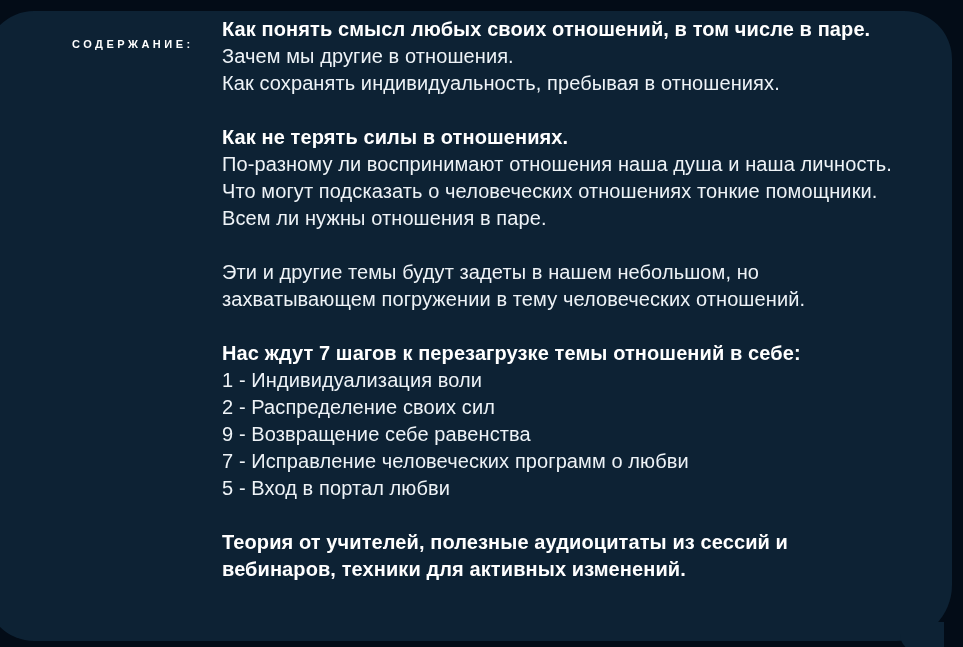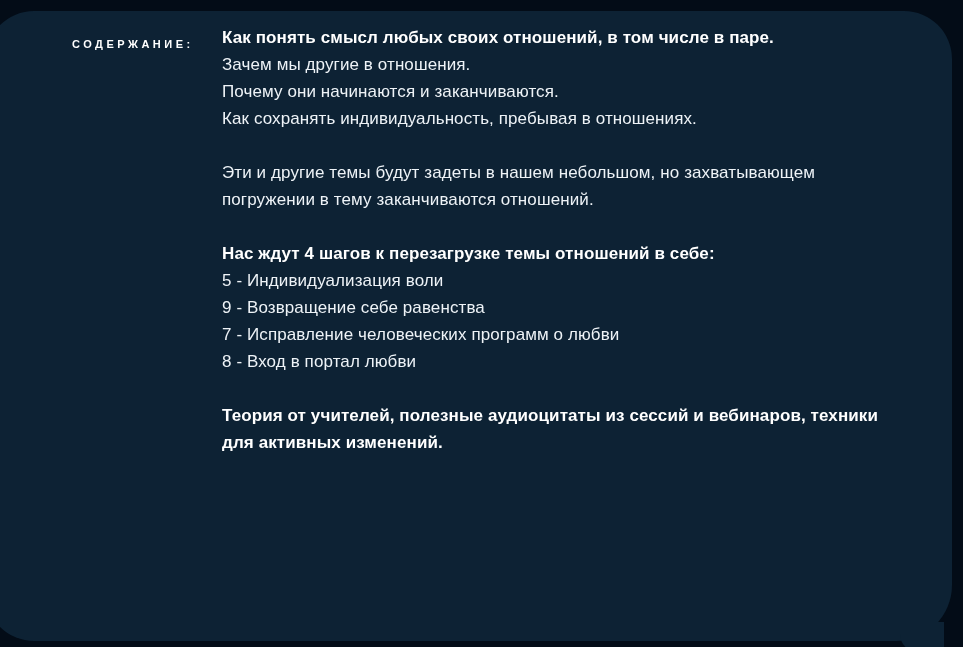--- a/index.html
+++ b/index.html
@@ -35,23 +35,23 @@
     position:absolute;
     left:72px;top:38px;
     font-size:11px;
     font-weight:700;
     letter-spacing:3.5px;
     color:var(--text-bold);
     white-space:nowrap;
   }
   .toc-content{
     position:absolute;
-    left:222px;top:24px;
+    left:222px;top:16px;
     width:680px;
-    font-size:17px;
+    font-size:20px;
     line-height:27px;
     font-weight:400;
     color:var(--text-regular);
     letter-spacing:0.1px;
   }
   .section{margin-bottom:27px;}
   .section:last-child{margin-bottom:12px;}
   .line{color:var(--text-regular);}
   .line.bold{font-weight:700;color:var(--text-bold);}
 </style>
@@ -60,29 +60,35 @@
 
 <div class="card"></div>
 <div class="card-tail"></div>
 
 <div class="toc-label">СОДЕРЖАНИЕ:</div>
 
 <div class="toc-content" id="toc-content">
     <div class="section">
       <div class="line bold">Как понять смысл любых своих отношений, в том числе в паре.</div>
       <div class="line">Зачем мы другие в отношения.</div>
-      <div class="line">Почему они начинаются и заканчиваются.</div>
       <div class="line">Как сохранять индивидуальность, пребывая в отношениях.</div>
     </div>
     <div class="section">
-      <div class="line">Эти и другие темы будут задеты в нашем небольшом, но захватывающем погружении в тему заканчиваются отношений.</div>
+      <div class="line bold">Как не терять силы в отношениях.</div>
+      <div class="line">По-разному ли воспринимают отношения наша душа и наша личность.</div>
+      <div class="line">Что могут подсказать о человеческих отношениях тонкие помощники.</div>
+      <div class="line">Всем ли нужны отношения в паре.</div>
     </div>
     <div class="section">
-      <div class="line bold">Нас ждут 4 шагов к перезагрузке темы отношений в себе:</div>
-      <div class="line">5 - Индивидуализация воли</div>
+      <div class="line">Эти и другие темы будут задеты в нашем небольшом, но захватывающем погружении в тему человеческих отношений.</div>
+    </div>
+    <div class="section">
+      <div class="line bold">Нас ждут 7 шагов к перезагрузке темы отношений в себе:</div>
+      <div class="line">1 - Индивидуализация воли</div>
+      <div class="line">2 - Распределение своих сил</div>
       <div class="line">9 - Возвращение себе равенства</div>
       <div class="line">7 - Исправление человеческих программ о любви</div>
-      <div class="line">8 - Вход в портал любви</div>
+      <div class="line">5 - Вход в портал любви</div>
     </div>
     <div class="section">
       <div class="line bold">Теория от учителей, полезные аудиоцитаты из сессий и вебинаров, техники для активных изменений.</div>
     </div>
   </div>
 
 </body></html>

